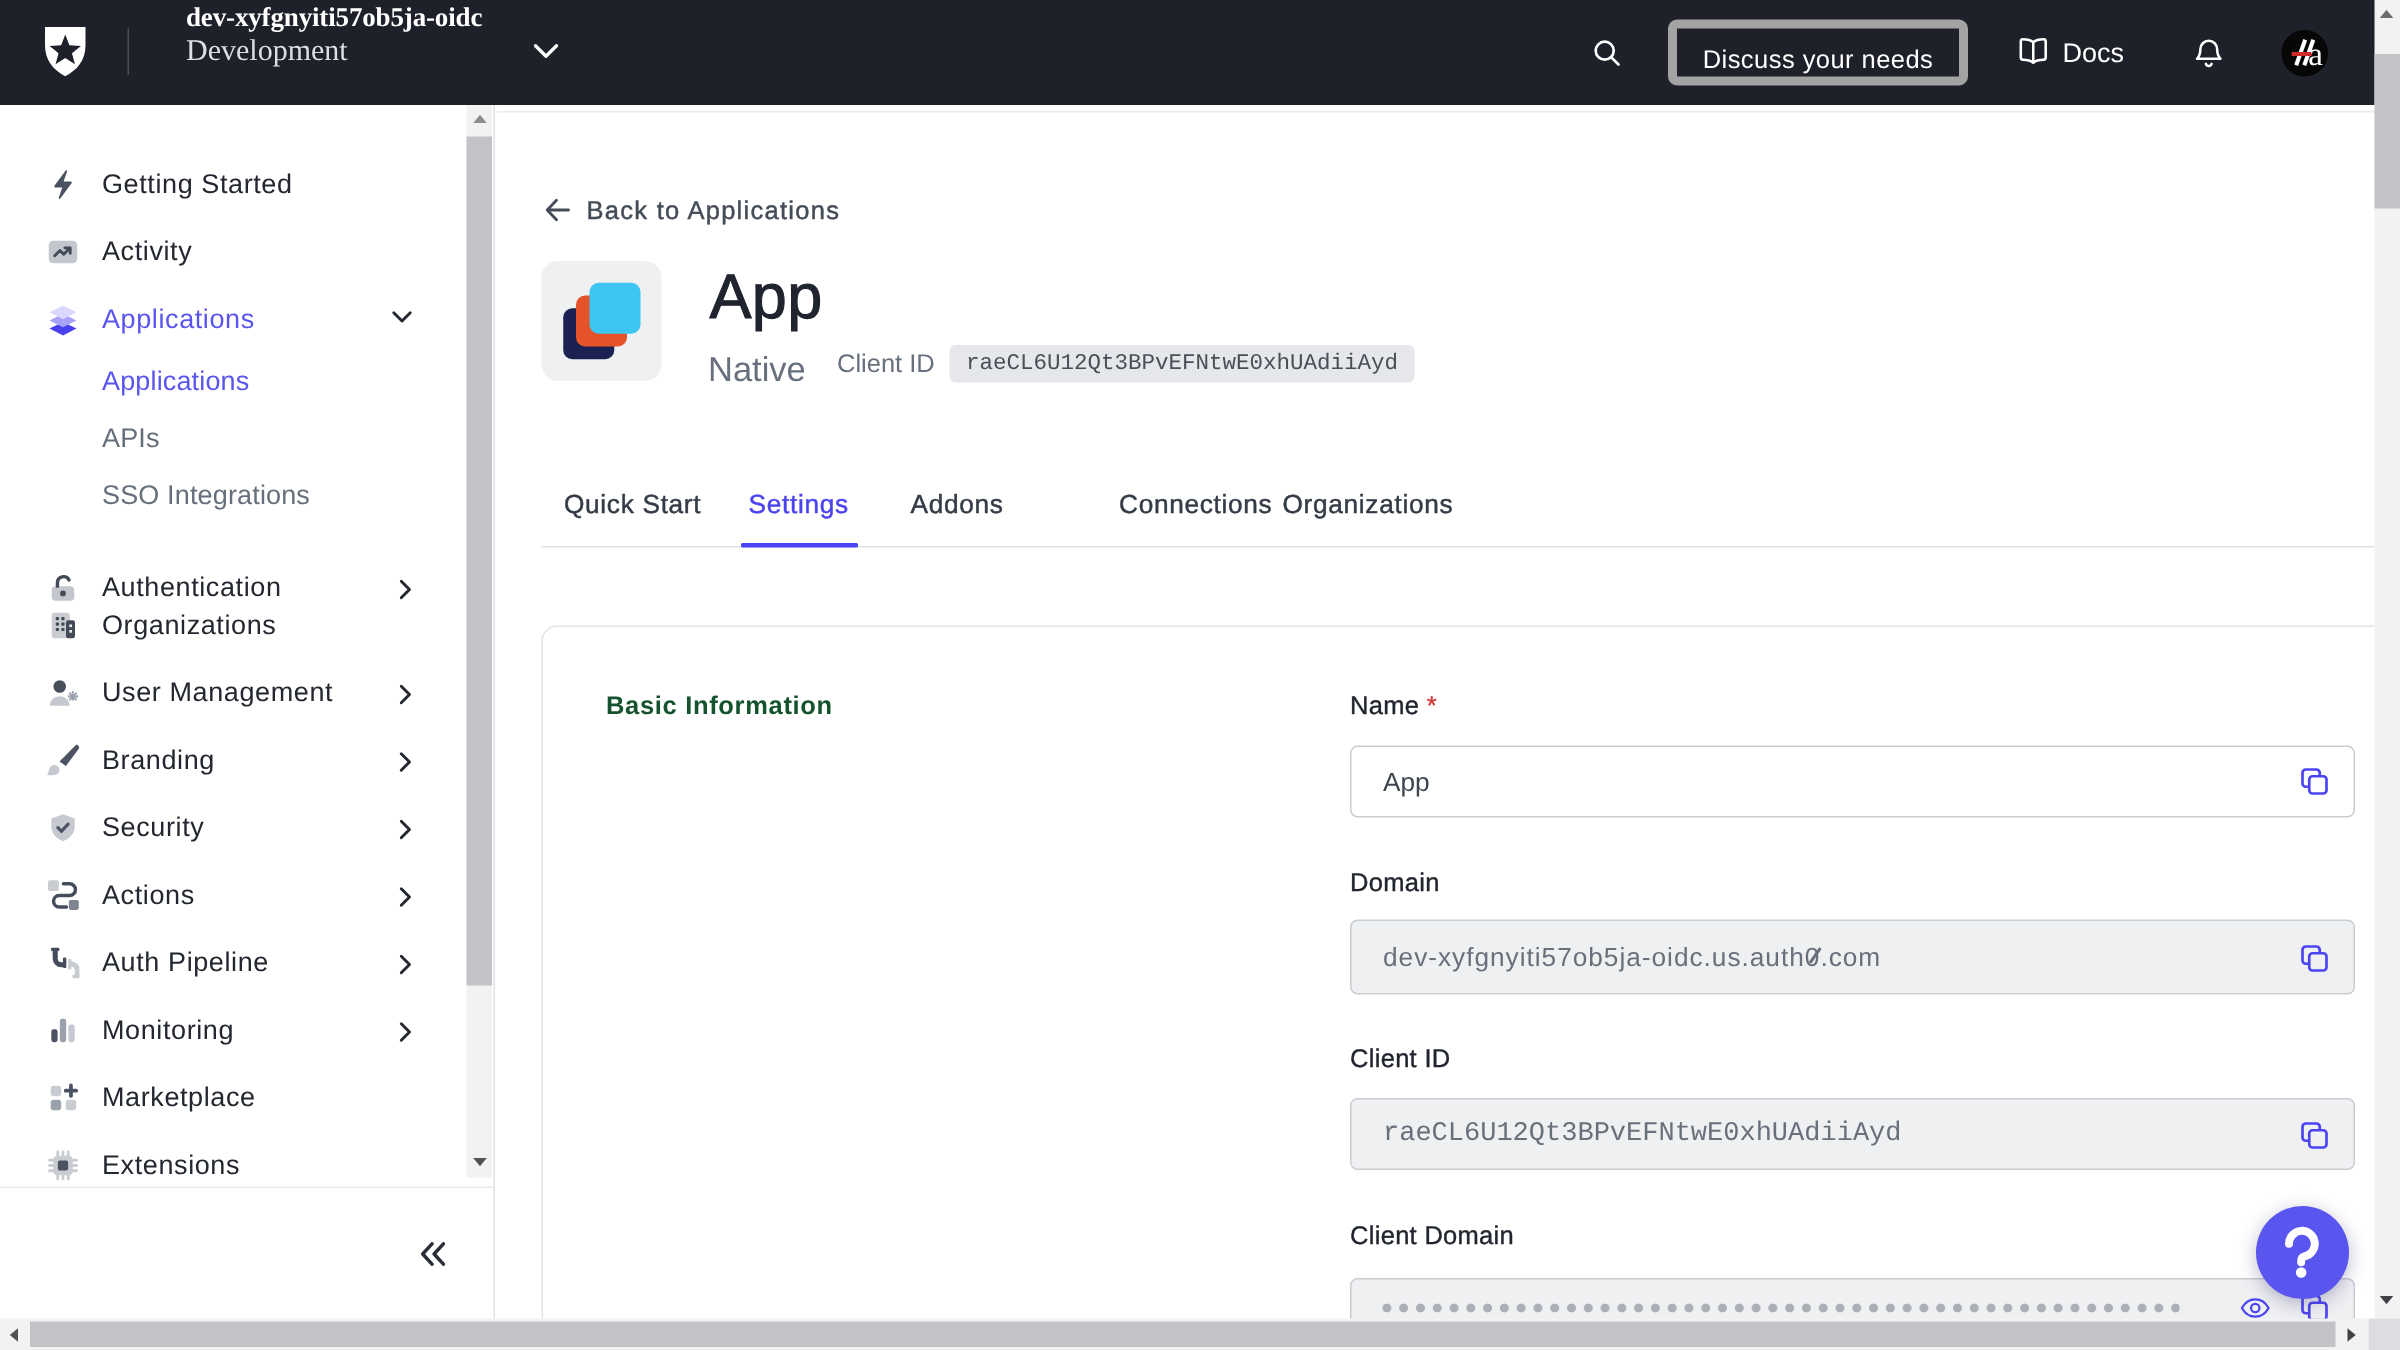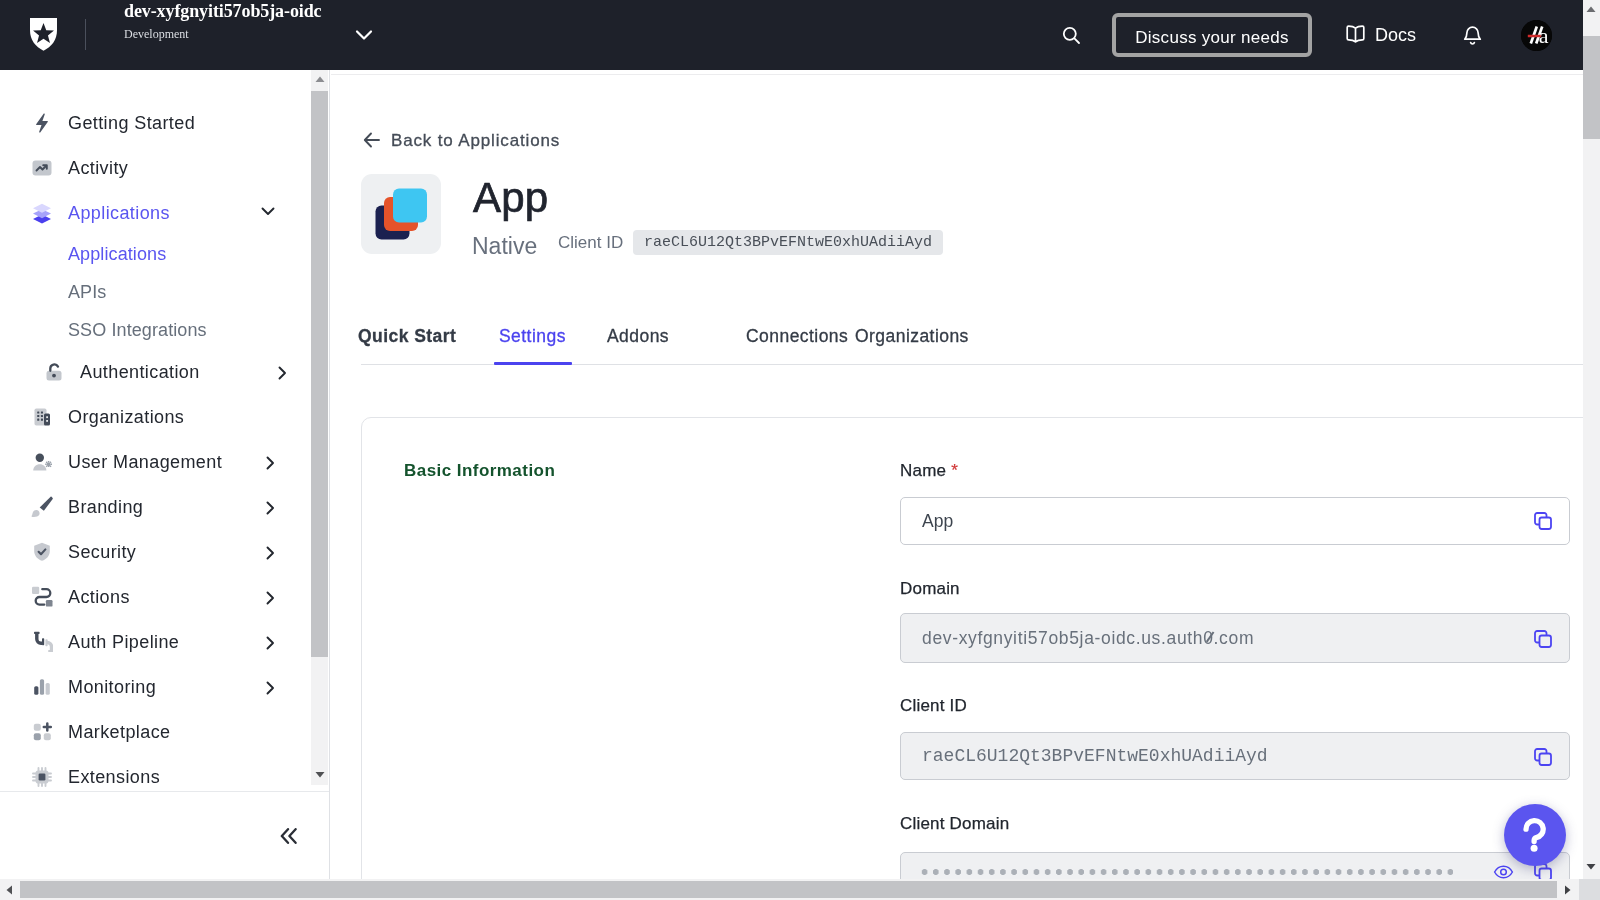--- a/index.html
+++ b/index.html
@@ -5,24 +5,24 @@
 * { margin:0; padding:0; box-sizing:border-box; }
 html,body { width:1600px; height:900px; overflow:hidden; font-family:"Liberation Sans", sans-serif; background:#fff; }
 .abs { position:absolute; }
 
 
 #topbar { position:absolute; left:0; top:0; width:1600px; height:70px; background:#1e212a; }
 #logo { position:absolute; left:28px; top:16px; }
 #tdivider { position:absolute; left:85px; top:19px; width:1px; height:31px; background:#4b505c; }
 #tenant { position:absolute; left:124px; top:0; color:#fff;font-family:Liberation Serif, serif; }
 #tenant .tname { font-size:18px; font-weight:700; letter-spacing:-0.1px; line-height:22px; }
-#tenant .tenv { font-size:12px; color:#dcdfe4; line-height:20px; margin-top:2px; }
+#tenant .tenv { font-size:20px; color:#dcdfe4; line-height:20px; margin-top:2px; }
 #tchev { position:absolute; left:355px; top:27px; }
 #searchic { position:absolute; left:1062px; top:26px; }
-#discuss { position:absolute; left:1112px; top:13px; width:200px; height:44px; border:4px solid #a3a3a3; border-radius:6px; color:#fff; font-size:17px; letter-spacing:0.3px; line-height:42px; text-align:center; }
+#discuss { position:absolute; left:1112px; top:13px; width:200px; height:44px; border:6px solid #a3a3a3; border-radius:6px; color:#fff; font-size:17px; letter-spacing:0.3px; line-height:42px; text-align:center; }
 #docs { position:absolute; left:1344px; top:24px; color:#fff; font-size:18px; font-weight:500; }
 #docs svg { vertical-align:-4px; margin-right:8px; }
 #bellic { position:absolute; left:1462px; top:25px; }
 #avatar { position:absolute; left:1521px; top:20px; width:31px; height:31px; border-radius:50%; background:#050505; overflow:hidden; }
 
 
 #sidebar { position:absolute; left:0; top:70px; width:329px; height:830px; background:#fff; }
 #sidebar-border { position:absolute; left:329px; top:70px; width:1px; height:830px; background:#dfe1e5; }
 .mi { position:absolute; left:0; width:300px; height:45px; }
 .mi .ic { position:absolute; left:31px; top:50%; margin-top:-11px; width:22px; height:22px; }
@@ -151,21 +151,21 @@
     <path d="M11 1.8 L20 6.2 L11 10.8 L2 6.2 Z" fill="#d9d7fe"></path>
   </svg>
   <div class="lb" style="color:#5a55f0;">Applications</div>
   <svg class="chev" width="14" height="9" viewBox="0 0 14 9">
       <path d="M1.5 1.5 L7 7 L12.5 1.5" stroke="#23272f" stroke-width="1.9" fill="none" stroke-linecap="round" stroke-linejoin="round"></path>
     </svg>
 </div>
 <div class="sub purple" style="top:235px;">Applications</div>
 <div class="sub" style="top:273px;">APIs</div>
 <div class="sub" style="top:311px;">SSO Integrations</div>
-<div class="mi" style="top:349px;margin-left:12px;">
+<div class="mi" style="top:369px;">
   <svg class="ic" viewBox="0 0 22 22">
       <rect x="3.5" y="9.8" width="15" height="9.7" rx="2.5" fill="#c3c7cd"></rect>
       <circle cx="11" cy="14.6" r="1.9" fill="#434b58"></circle>
       <path d="M7.3 9.8 V7.6 a4.1 4.1 0 0 1 7.7-2" stroke="#434b58" stroke-width="2.3" fill="none" stroke-linecap="round"></path>
     </svg>
   <div class="lb">Authentication</div>
   <svg class="chev" width="9" height="14" viewBox="0 0 9 14">
       <path d="M1.5 1.5 L7 7 L1.5 12.5" stroke="#23272f" stroke-width="1.9" fill="none" stroke-linecap="round" stroke-linejoin="round"></path>
     </svg>
 </div>
@@ -302,21 +302,21 @@
     <rect x="14.5" y="31.5" width="34" height="34" rx="6" fill="#1b2150"></rect>
     <rect x="23" y="23" width="34" height="34" rx="6" fill="#e5532a"></rect>
     <rect x="32" y="14.5" width="34" height="34" rx="6" fill="#3ec6f2"></rect>
   </svg>
 </div>
 <div id="apptitle">App</div>
 <div id="appnative">Native</div>
 <div id="appcidlb">Client ID</div>
 <div id="appchip">raeCL6U12Qt3BPvEFNtwE0xhUAdiiAyd</div>
 
-<div class="tab" style="left:358px;font-weight:bold;">Quick Start</div>
+<div class="tab" style="left:376px;">Quick Start</div>
 <div class="tab active" style="left:499px;">Settings</div>
 <div class="tab" style="left:607px;">Addons</div>
 <div class="tab" style="left:710px;margin-left:36px;">Connections</div>
 <div class="tab" style="left:855px;">Organizations</div>
 <div id="tabunderline"></div>
 <div id="tabborder"></div>
 
 <div id="card"></div>
 <div id="basicinfo">Basic Information</div>
 

